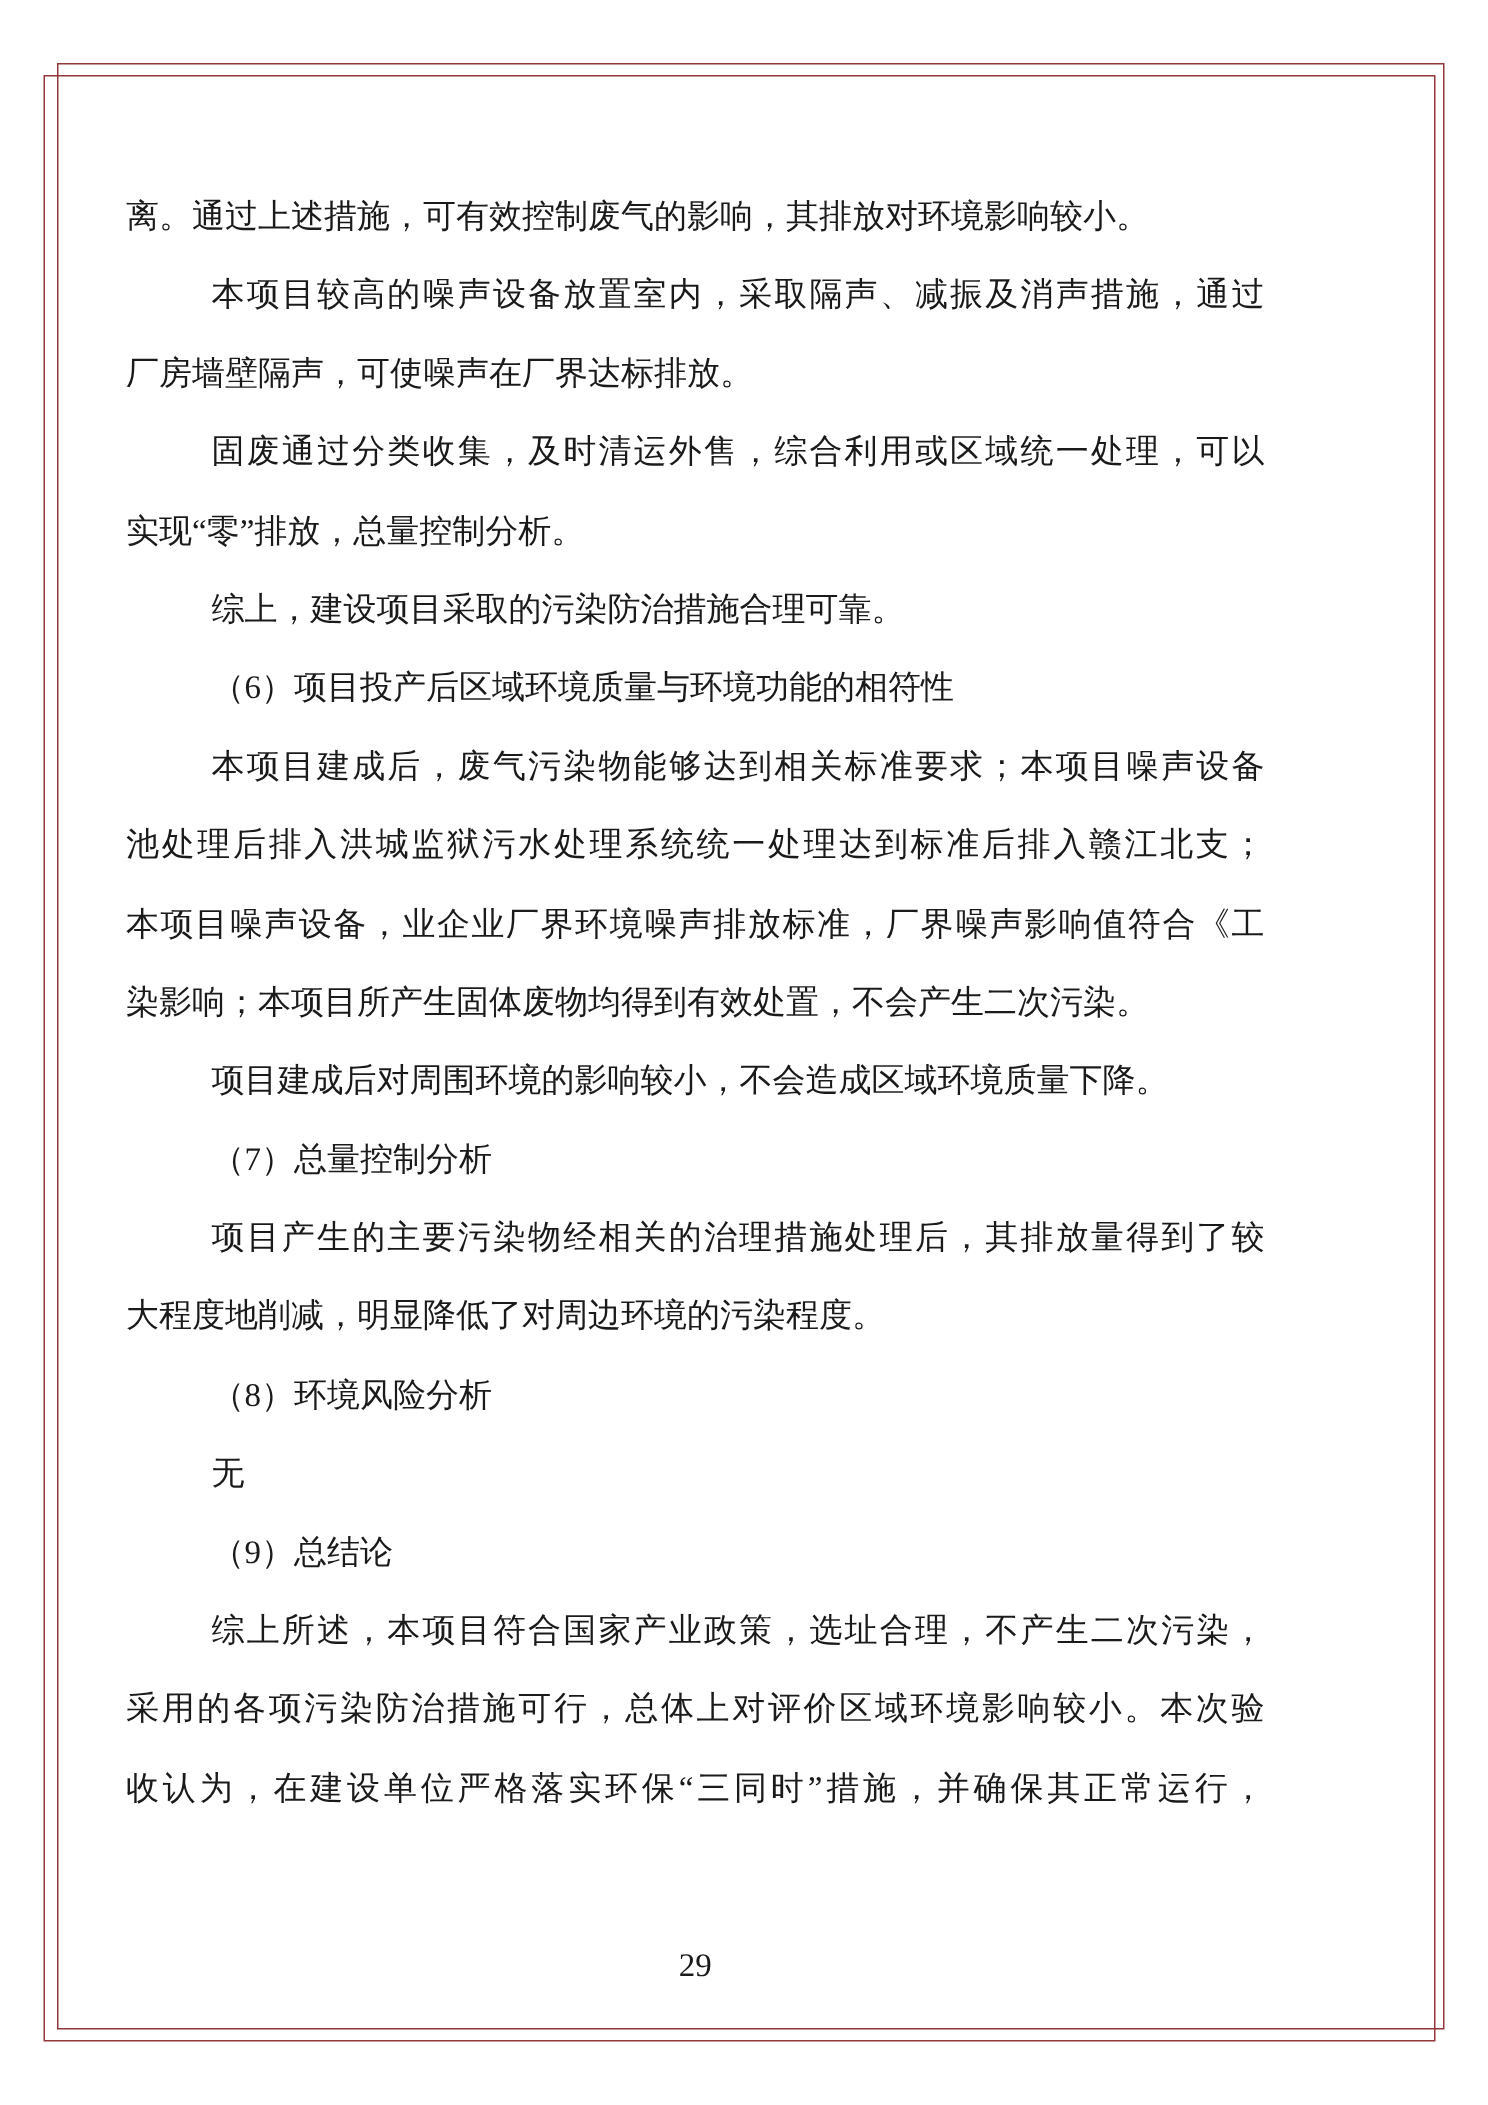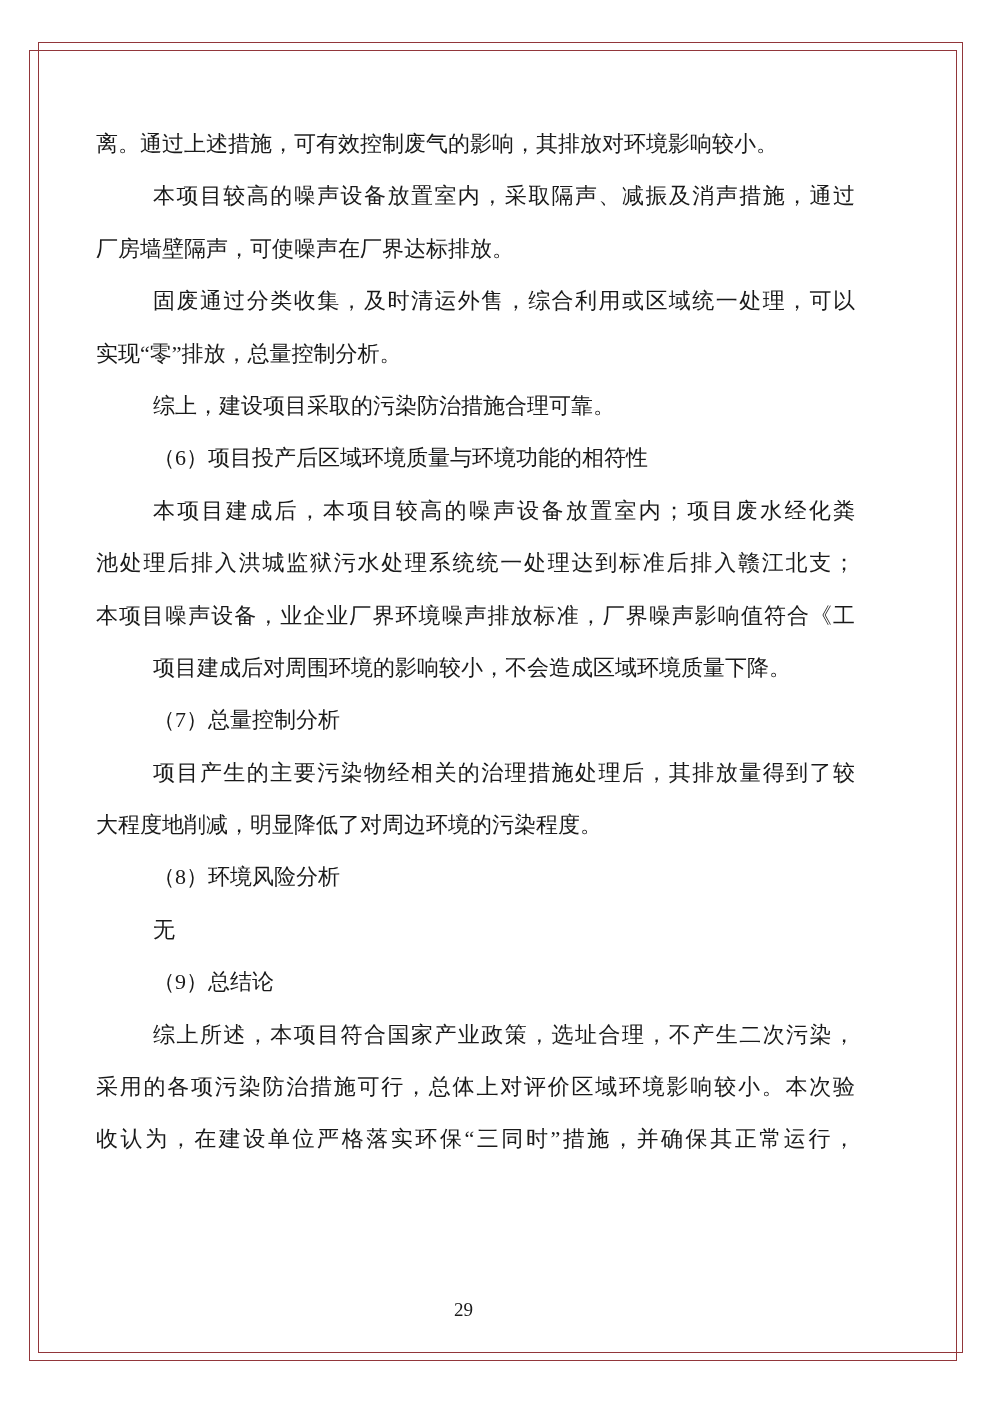--- a/index.html
+++ b/index.html
@@ -56,42 +56,43 @@
     white-space: normal;
     text-align: justify;
     text-align-last: justify;
   }
   .page-number {
     position: absolute;
     left: 84px;
     top: 1297px;
     width: 759px;
     text-align: center;
-    font-size: 19px;
+    font-size: 22px;
     line-height: 26px;
   }
 </style>
 </head>
 <body>
 
 <div class="page">
   <div class="frame frame-a" style="border-color: rgb(146, 54, 58);"></div>
   <div class="frame frame-b" style="border-color: rgb(146, 54, 58);"></div>
 
-  <div class="content" style="color: rgb(26, 26, 26); margin-left: 12px;">
+  <div class="content" style="color: rgb(26, 26, 26);">
       <div class="line">离。通过上述措施，可有效控制废气的影响，其排放对环境影响较小。</div>
       <div class="line indent justify">本项目较高的噪声设备放置室内，采取隔声、减振及消声措施，通过</div>
       <div class="line">厂房墙壁隔声，可使噪声在厂界达标排放。</div>
       <div class="line indent justify">固废通过分类收集，及时清运外售，综合利用或区域统一处理，可以</div>
       <div class="line">实现“零”排放，总量控制分析。</div>
       <div class="line indent">综上，建设项目采取的污染防治措施合理可靠。</div>
       <div class="line indent">（6）项目投产后区域环境质量与环境功能的相符性</div>
-      <div class="line indent justify">本项目建成后，本项目较高的噪声设备放置室内；项目废水经化粪</div>
+      <div class="line indent justify">本项目建成后，废气污染物能够达到相关标准要求；本项目噪声设备</div>
       <div class="line justify">池处理后排入洪城监狱污水处理系统统一处理达到标准后排入赣江北支；</div>
       <div class="line justify">本项目噪声设备，业企业厂界环境噪声排放标准，厂界噪声影响值符合《工</div>
+      <div class="line">染影响；本项目所产生固体废物均得到有效处置，不会产生二次污染。</div>
       <div class="line indent">项目建成后对周围环境的影响较小，不会造成区域环境质量下降。</div>
       <div class="line indent">（7）总量控制分析</div>
       <div class="line indent justify">项目产生的主要污染物经相关的治理措施处理后，其排放量得到了较</div>
       <div class="line">大程度地削减，明显降低了对周边环境的污染程度。</div>
       <div class="line indent">（8）环境风险分析</div>
       <div class="line indent">无</div>
       <div class="line indent">（9）总结论</div>
       <div class="line indent justify">综上所述，本项目符合国家产业政策，选址合理，不产生二次污染，</div>
       <div class="line justify">采用的各项污染防治措施可行，总体上对评价区域环境影响较小。本次验</div>
       <div class="line justify">收认为，在建设单位严格落实环保“三同时”措施，并确保其正常运行，</div>

